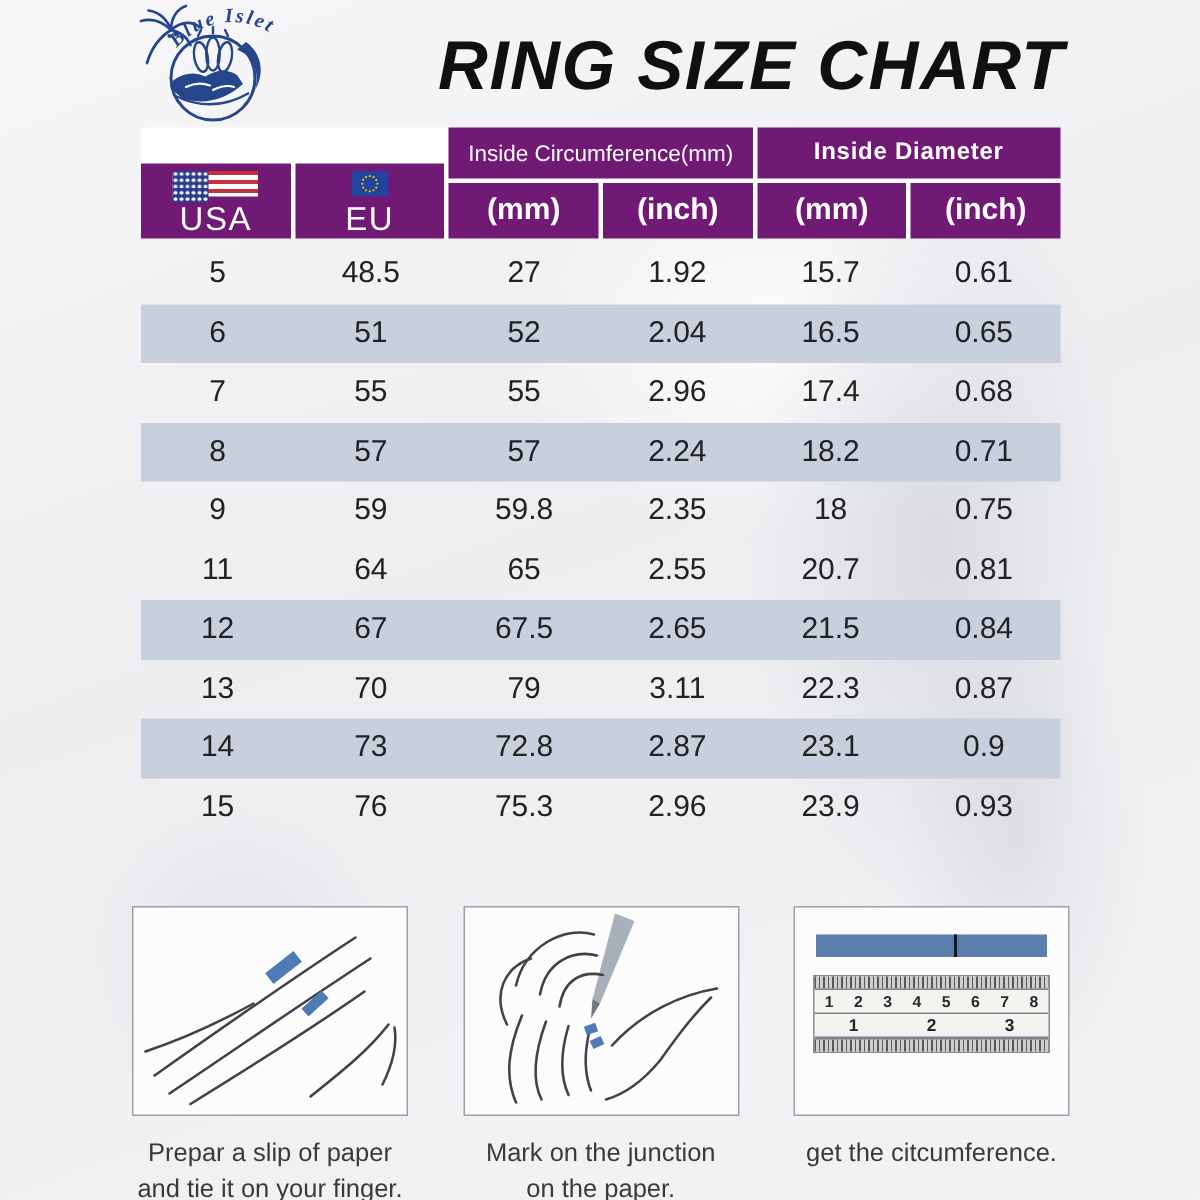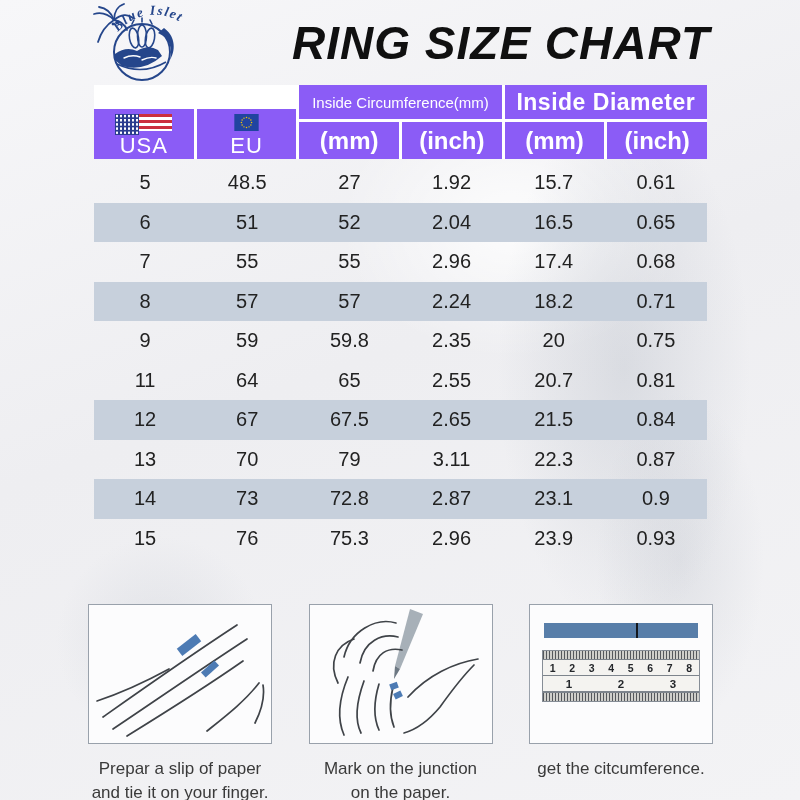--- a/index.html
+++ b/index.html
@@ -24,28 +24,28 @@
     font-weight:700; font-style:italic; letter-spacing:1px; color:#101010;
   }
 
   
   .size-table { position:absolute; left:94px; top:85px; width:613px; }
   .thead {
     display:grid; grid-template-columns:repeat(6,1fr);
     grid-template-rows:34px 37px; gap:3px; background:#fff;
   }
   .hcell {
-    background:#8b5cf6; color:#fff;
+    background:#701a75; color:#fff;
     display:flex; align-items:center; justify-content:center; text-align:center;
   }
   .flag-cell { grid-row:1/3; flex-direction:column; gap:2px; padding-top:5px;margin-top:24px; }
   .flag-label { font-size:22px; letter-spacing:1px; }
   .group-circ { grid-column:3/5; grid-row:1; font-size:15px; }
-  .group-dia  { grid-column:5/7; grid-row:1; font-size:23px; font-weight:700; letter-spacing:0.5px; }
-  .subhead { font-size:24px; font-weight:700; }
+  .group-dia  { grid-column:5/7; grid-row:1; font-size:16px; font-weight:700; letter-spacing:0.5px; }
+  .subhead { font-size:20px; font-weight:700; }
 
   .us-flag { position:relative; width:57px; height:39px;
     background:repeating-linear-gradient(180deg,#cb2f3e 0 3px,#ffffff 3px 6px); }
   .us-flag::before { content:""; position:absolute; left:0; top:0; width:24px; height:21px;
     background-color:#2a3b8f;
     background-image:radial-gradient(circle at 2px 2px,#fff 1px,rgba(255,255,255,0) 1.4px);
     background-size:4px 4.2px; }
   .eu-flag { width:53px; height:37px; display:block; }
 
   .tbody { margin-top:4px; }
@@ -201,21 +201,21 @@
           <span>2.24</span>
           <span>18.2</span>
           <span>0.71</span>
         </div>
 
         <div class="trow">
           <span>9</span>
           <span>59</span>
           <span>59.8</span>
           <span>2.35</span>
-          <span>20</span>
+          <span>18</span>
           <span>0.75</span>
         </div>
 
 
         <div class="trow">
           <span>11</span>
           <span>64</span>
           <span>65</span>
           <span>2.55</span>
           <span>20.7</span>

